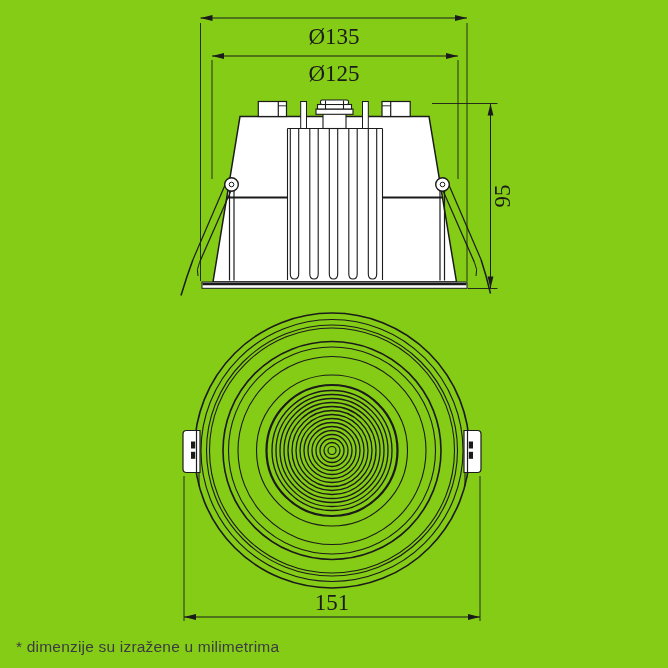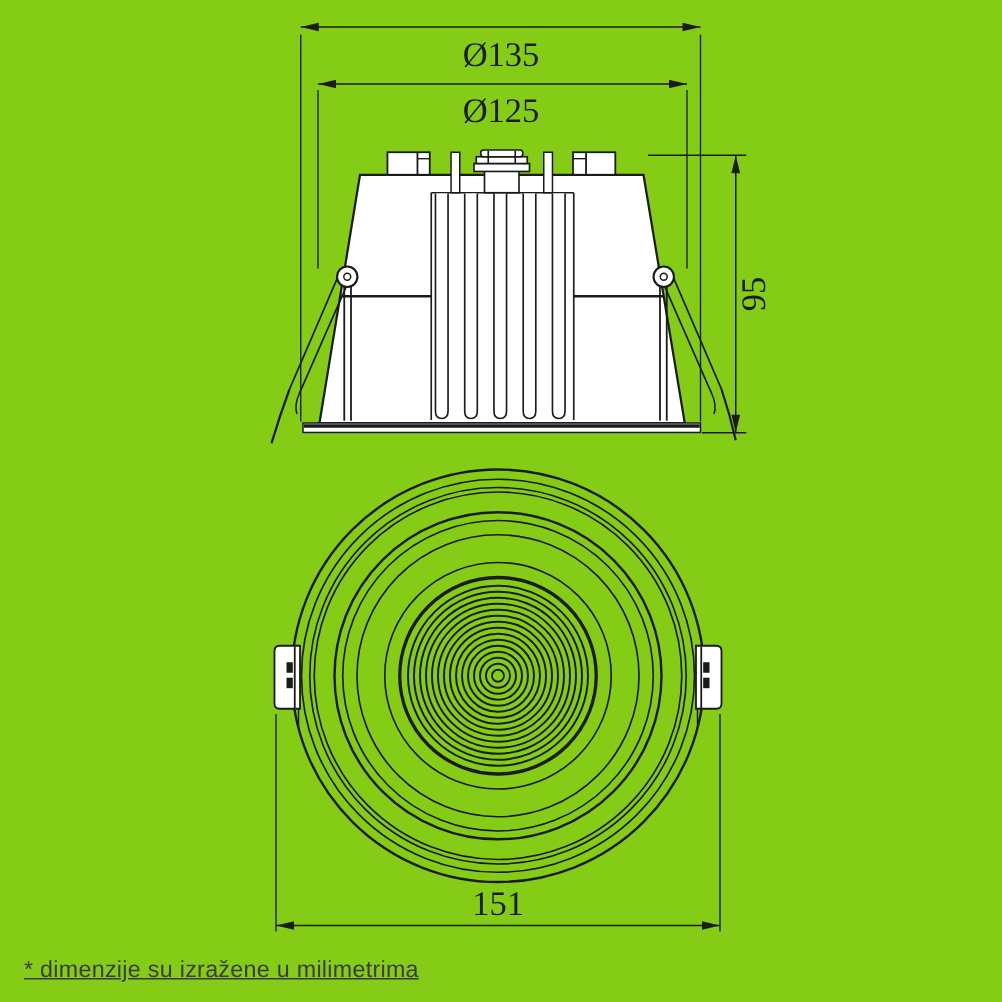--- a/index.html
+++ b/index.html
@@ -16,21 +16,20 @@
     font-size:23px;
     fill:#1b1b1b;
   }
   .footnote{
     position:absolute;
     left:16px;
     top:638px;
     font-size:15.5px;
     letter-spacing:.2px;
     color:#3b3b41;
-    text-decoration:underline;
   }
 </style>
 </head>
 <body>
 
 <div class="canvas">
 <svg width="668" height="668" viewBox="0 0 668 668">
   <g stroke="#1b1b1b" fill="none" stroke-linecap="butt">
 
     <g>

